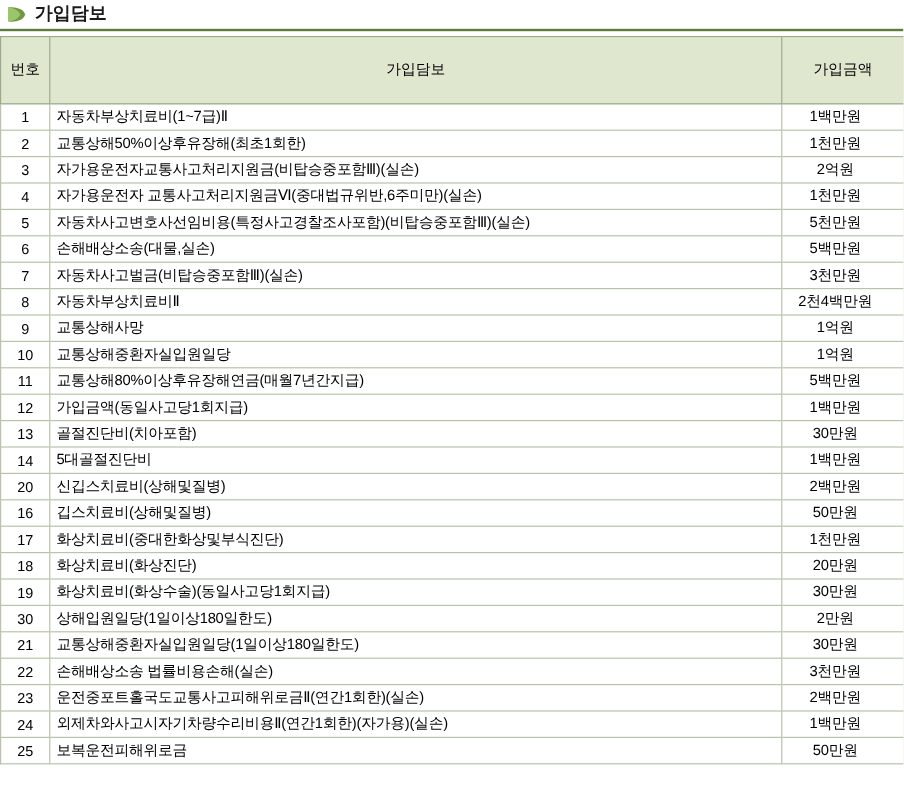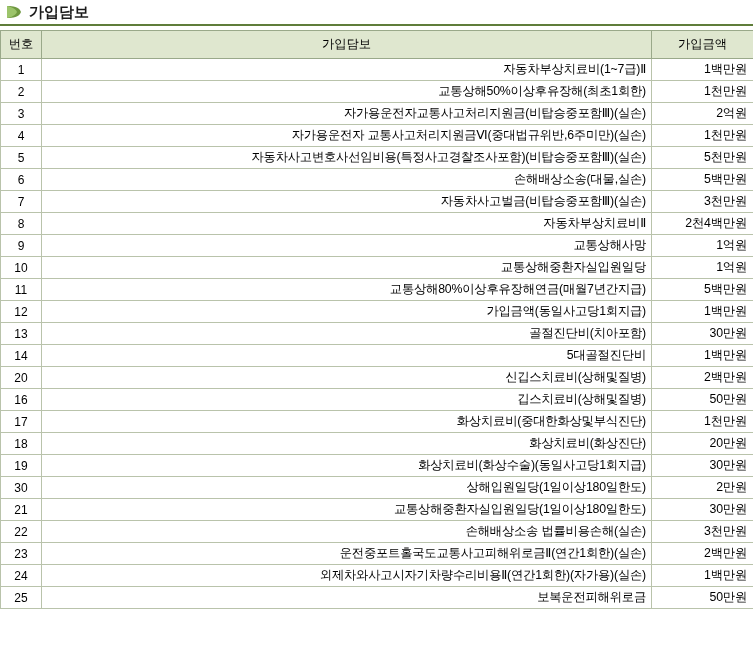--- a/index.html
+++ b/index.html
@@ -47,42 +47,42 @@
   }
   table.coverage col.c-no { width: 41px; }
   table.coverage col.c-name { width: 610px; }
   table.coverage col.c-amt { width: 102px; }
   table.coverage thead th {
     background: #dfe7cf;
     border: 1px solid #9aa98a;
     font-weight: normal;
     font-size: 12.3px;
     height: 19px;
-    padding: 5px 2px;
+    padding: 19px 2px;
     text-align: center;
     color: #000;
   }
   table.coverage tbody td {
     border: 1px solid #b9c3ab;
     height: 22px;
     padding: 1px 5px;
     white-space: nowrap;
     overflow: hidden;
   }
   table.coverage tbody td.num {
     text-align: center;
     font-size: 12px;
   }
   table.coverage tbody td.name {
-    text-align: right;
+    text-align: left;
     letter-spacing: -0.2px;
   }
   table.coverage tbody td.amt {
-    text-align: right;
-    padding-right: 6px;
+    text-align: center;
+    padding-right: 18px;
     letter-spacing: -0.2px;
   }
 </style>
 </head>
 <body>
 
 <div class="page">
 
   <div class="title-bar">
     <svg class="title-icon" viewBox="0 0 16 16">

